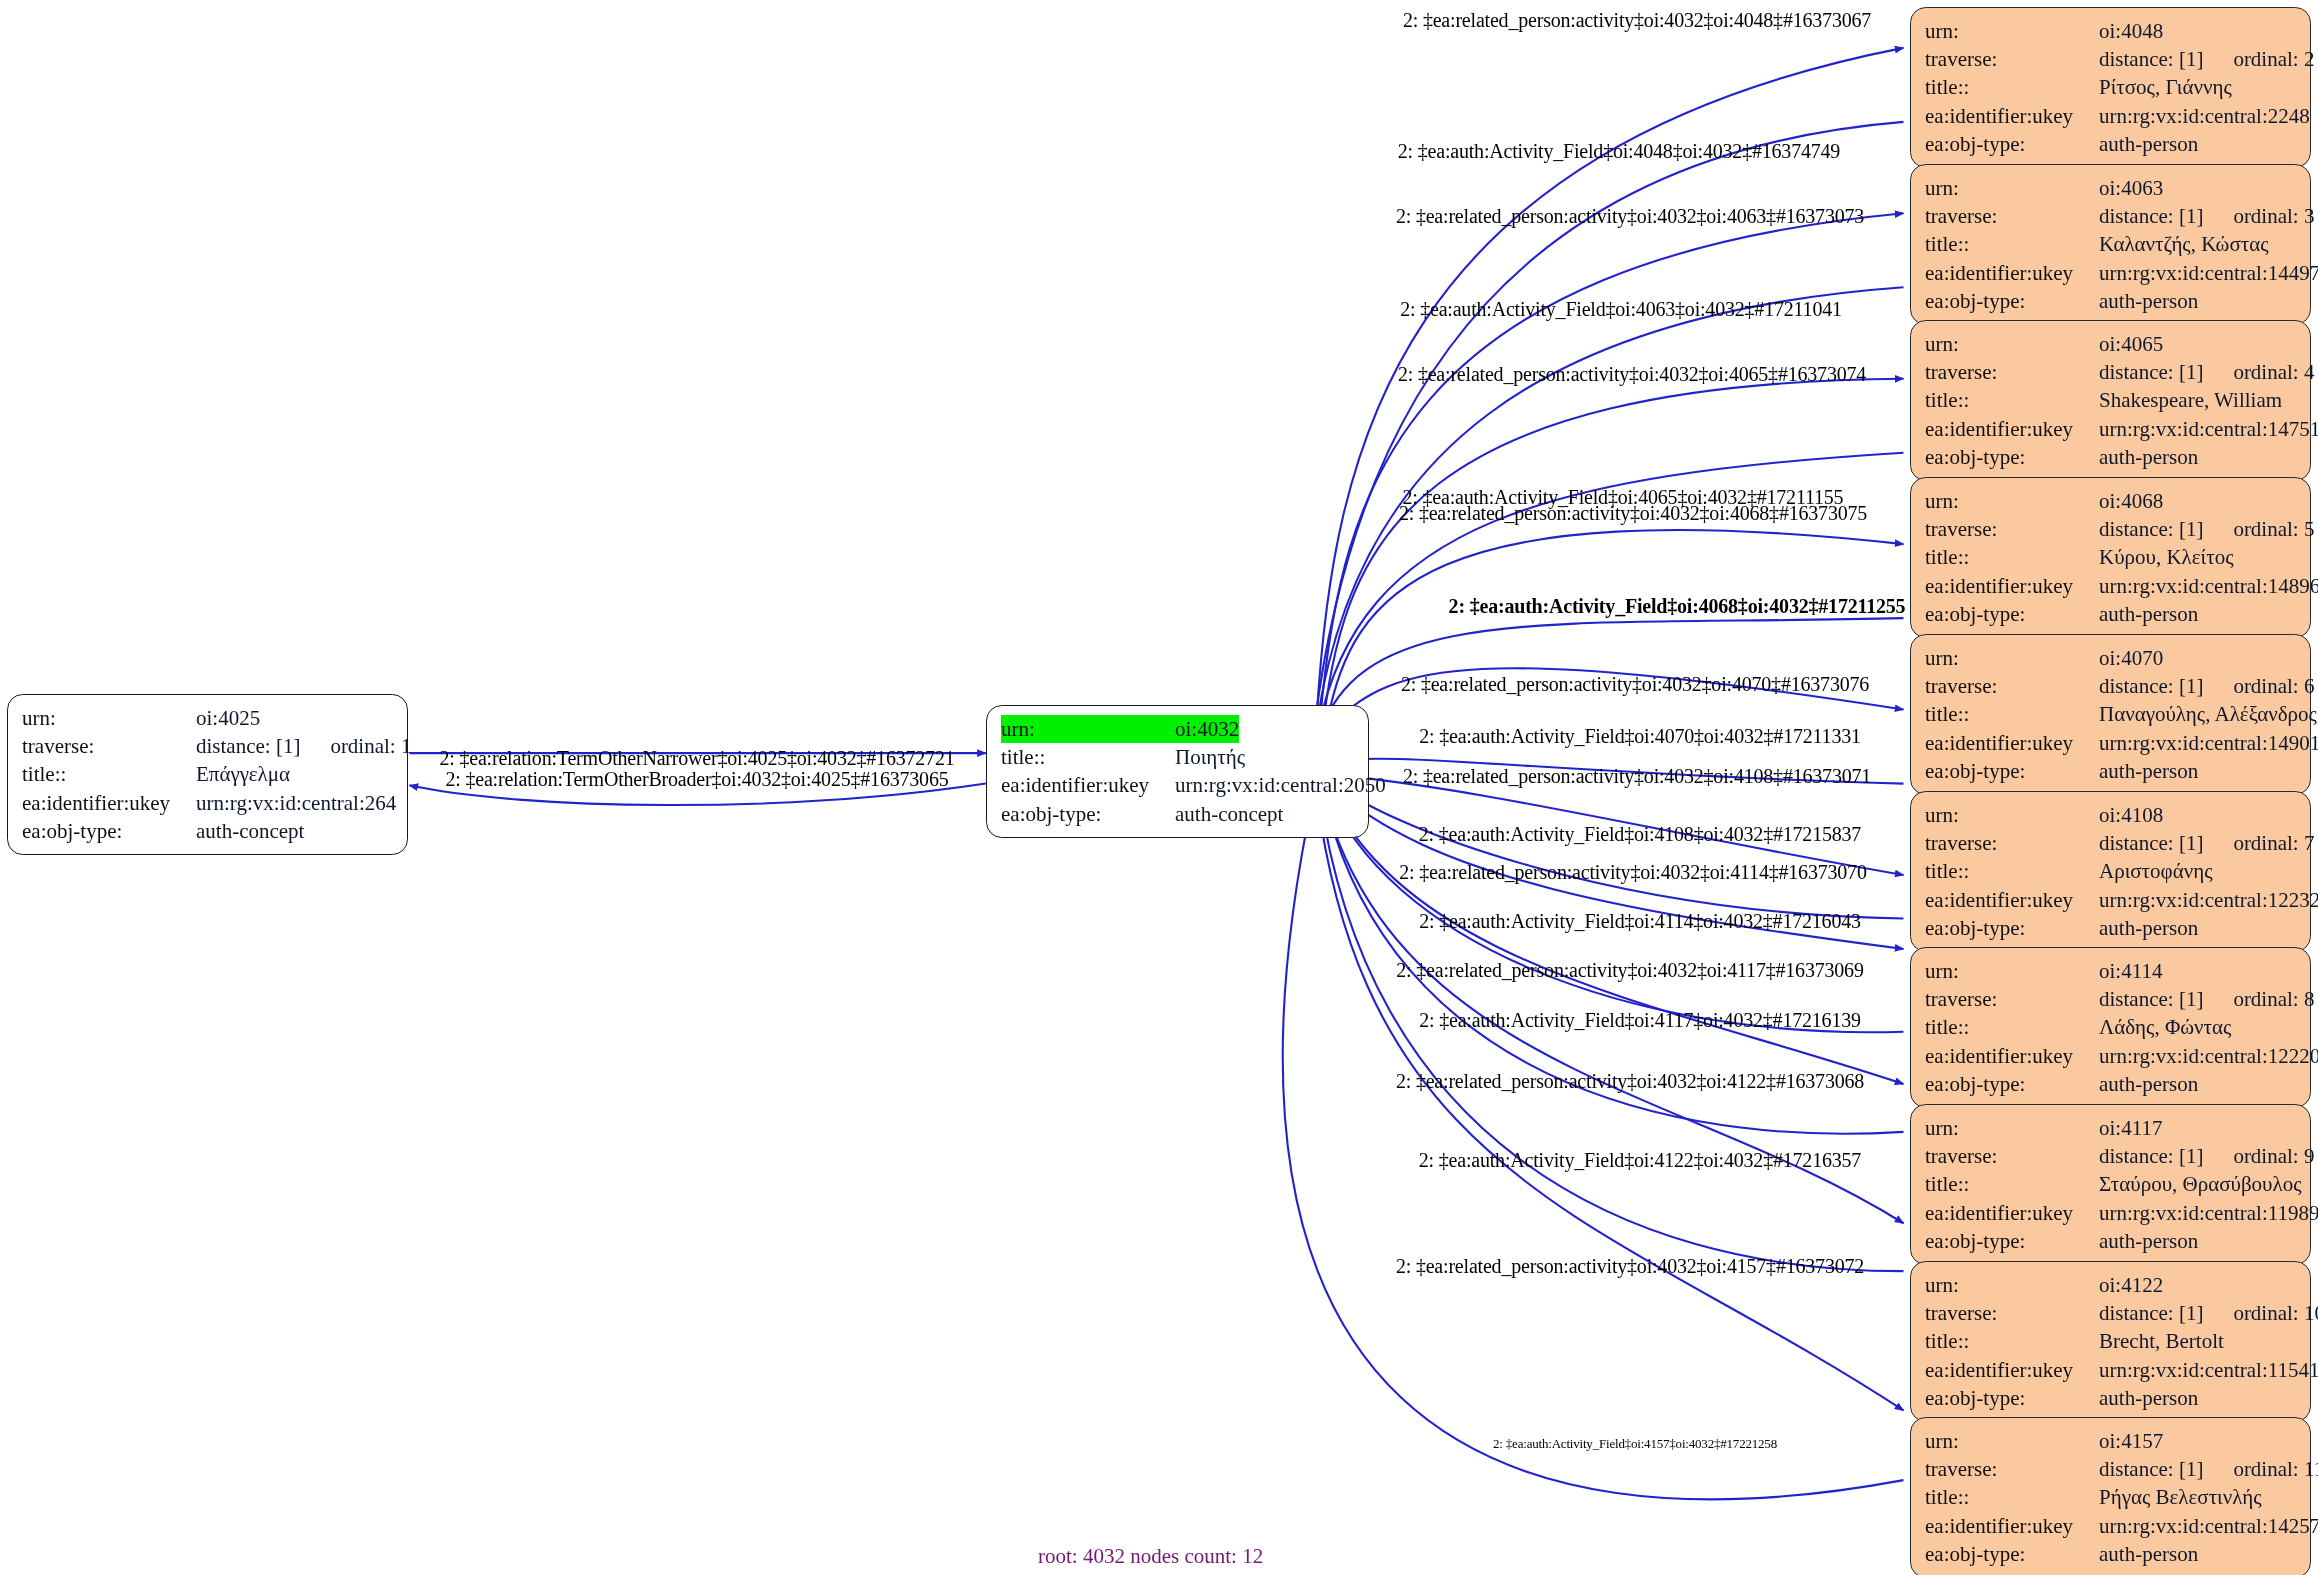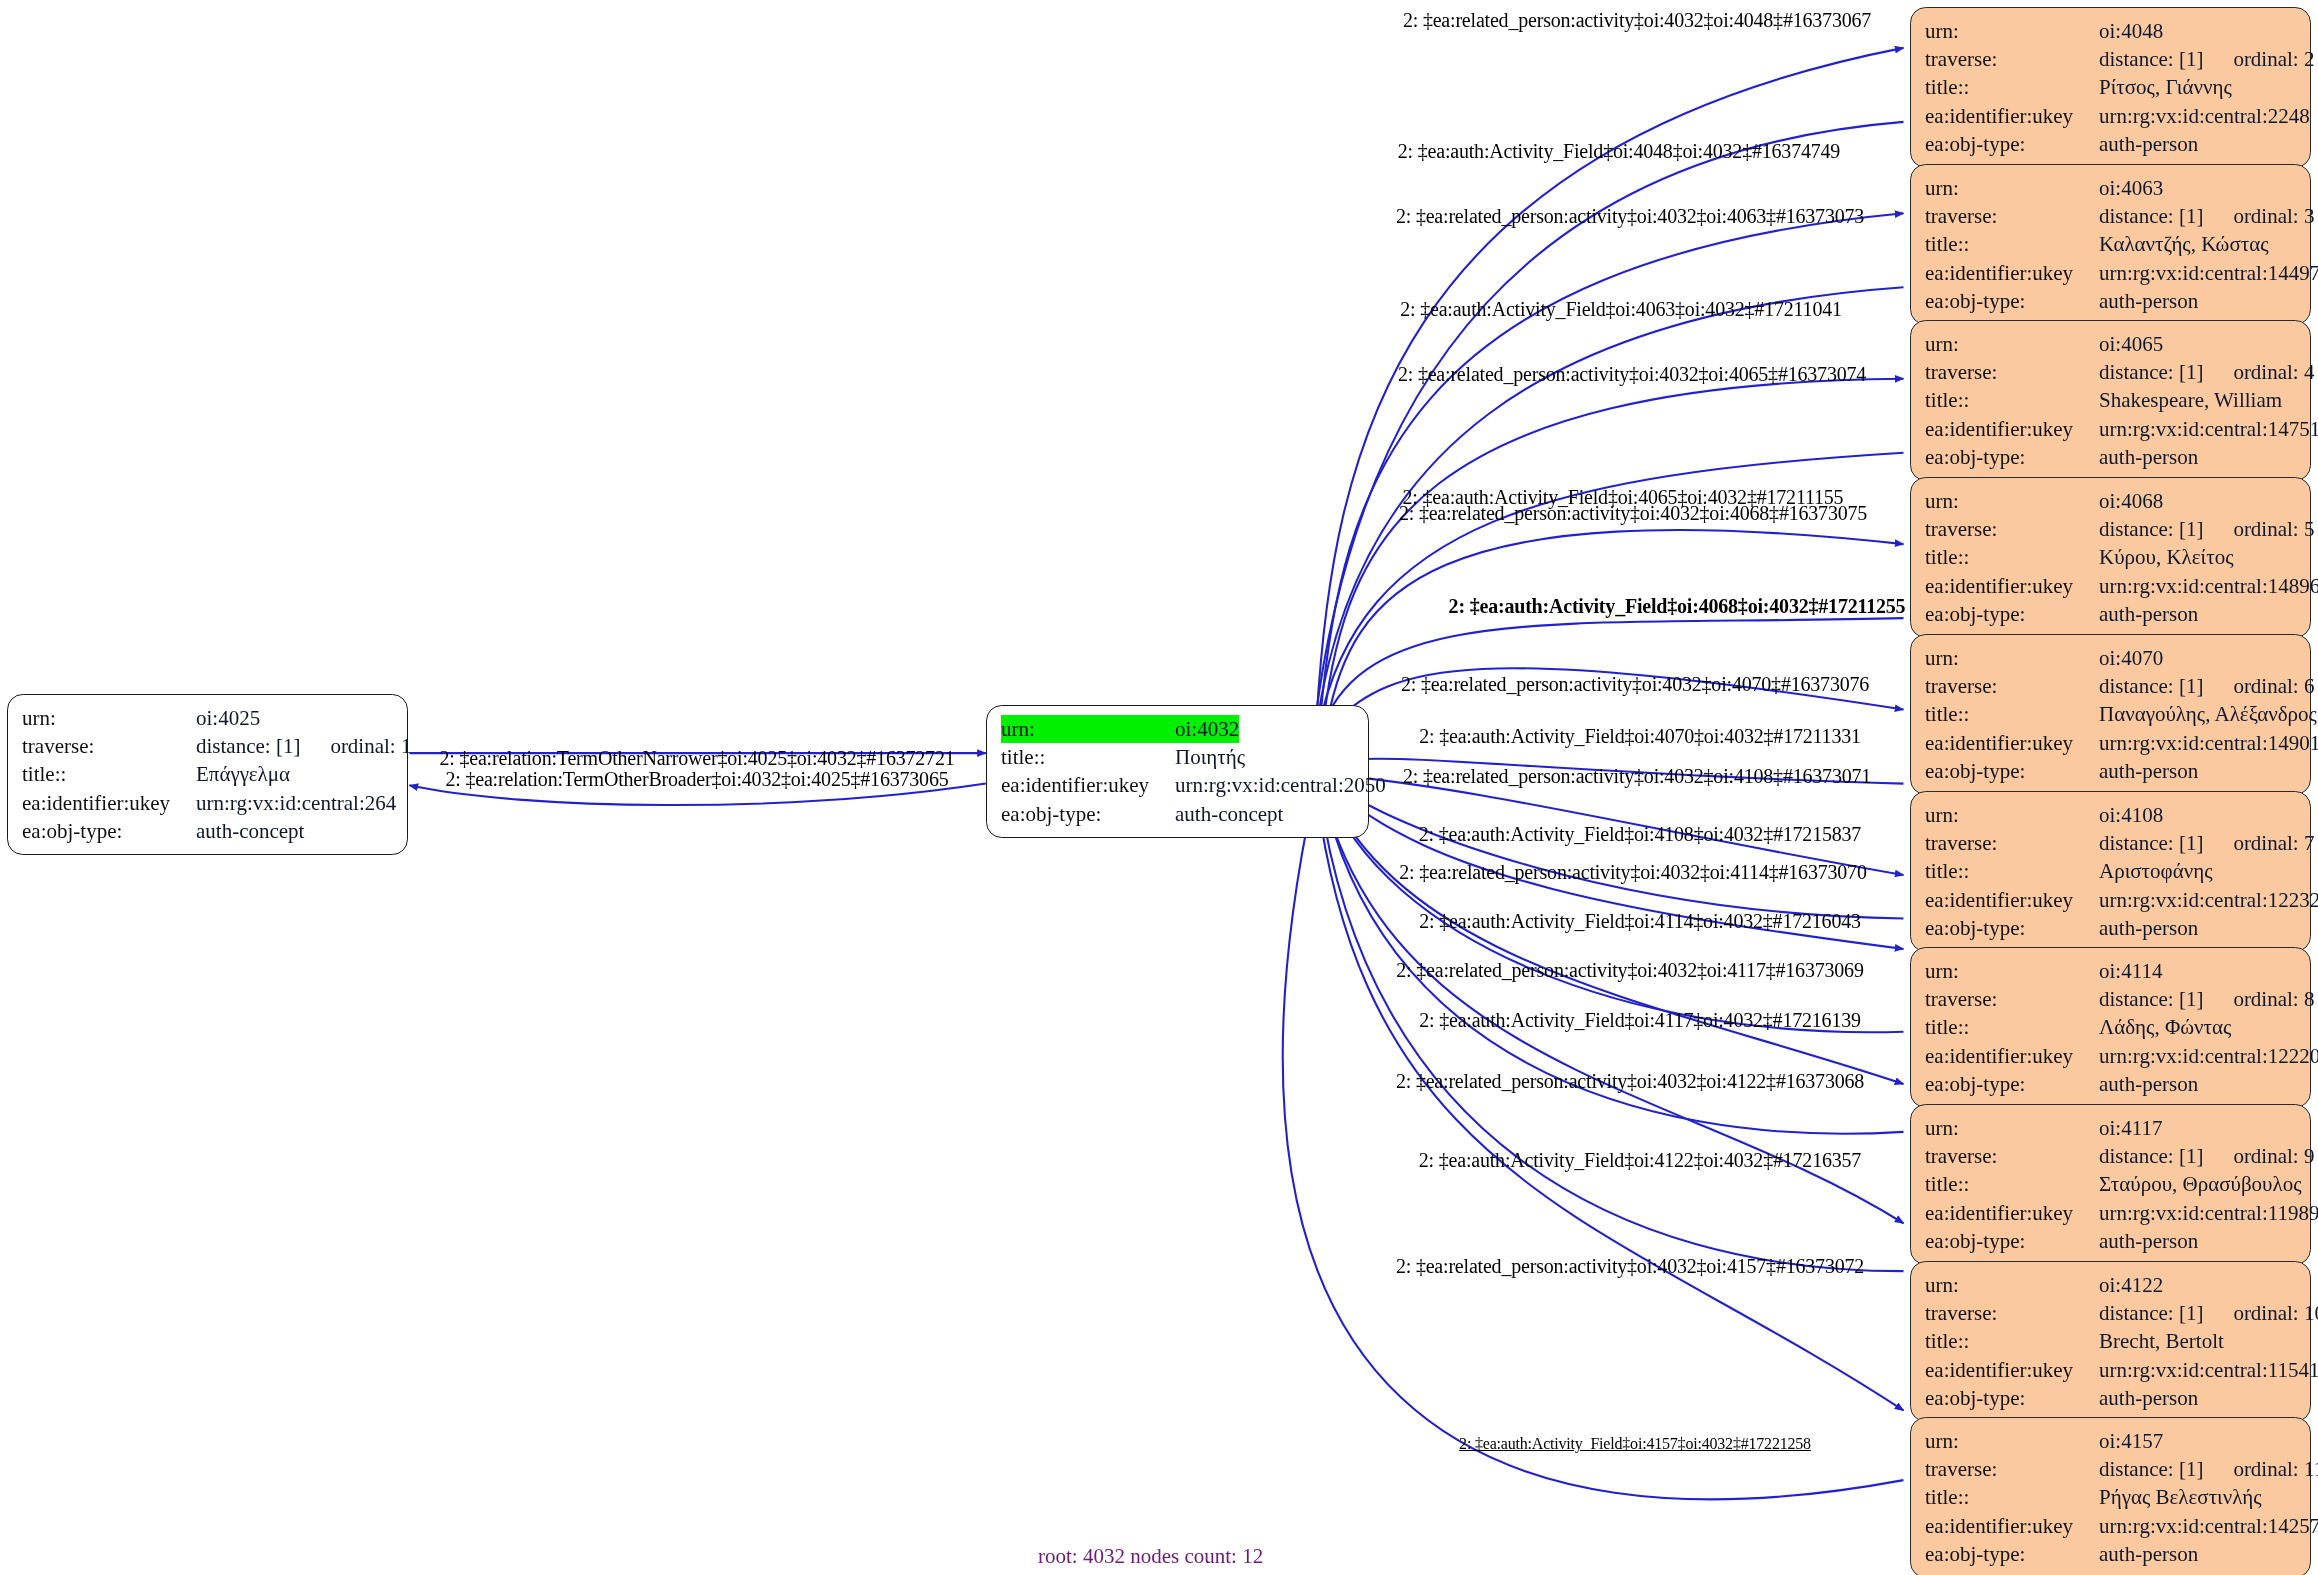--- a/index.html
+++ b/index.html
@@ -14,21 +14,21 @@
 
   .kv{display:flex;align-items:flex-start;line-height:1.35;white-space:nowrap;}
   .k{width:174px;flex:0 0 174px;font-size:21px;color:#101010;}
   .v{font-size:21px;color:#0f172a;}
   .v .ord{display:inline-block;margin-left:30px;}
   .hl-k,.hl-v{background:#00f000;}
   .hl-k{display:inline-block;width:174px;flex:0 0 174px;}
 
   .elabel{position:absolute;font-size:20px;color:#000;white-space:nowrap;
           transform:translate(-50%,-50%);letter-spacing:-0.2px;}
-  .elabel.small{font-size:16px;text-decoration:underline;}
+  .elabel.small{font-size:13px;}
   .footer{position:absolute;font-size:21px;color:#701a75;white-space:nowrap;}
 </style>
 </head>
 <body>
 
 <div id="canvas">
 
   <svg id="edges" viewBox="0 0 2663 1809">
     <defs>
       <marker id="ah" markerWidth="11" markerHeight="9" refX="10" refY="4.5" orient="auto" markerUnits="userSpaceOnUse">

